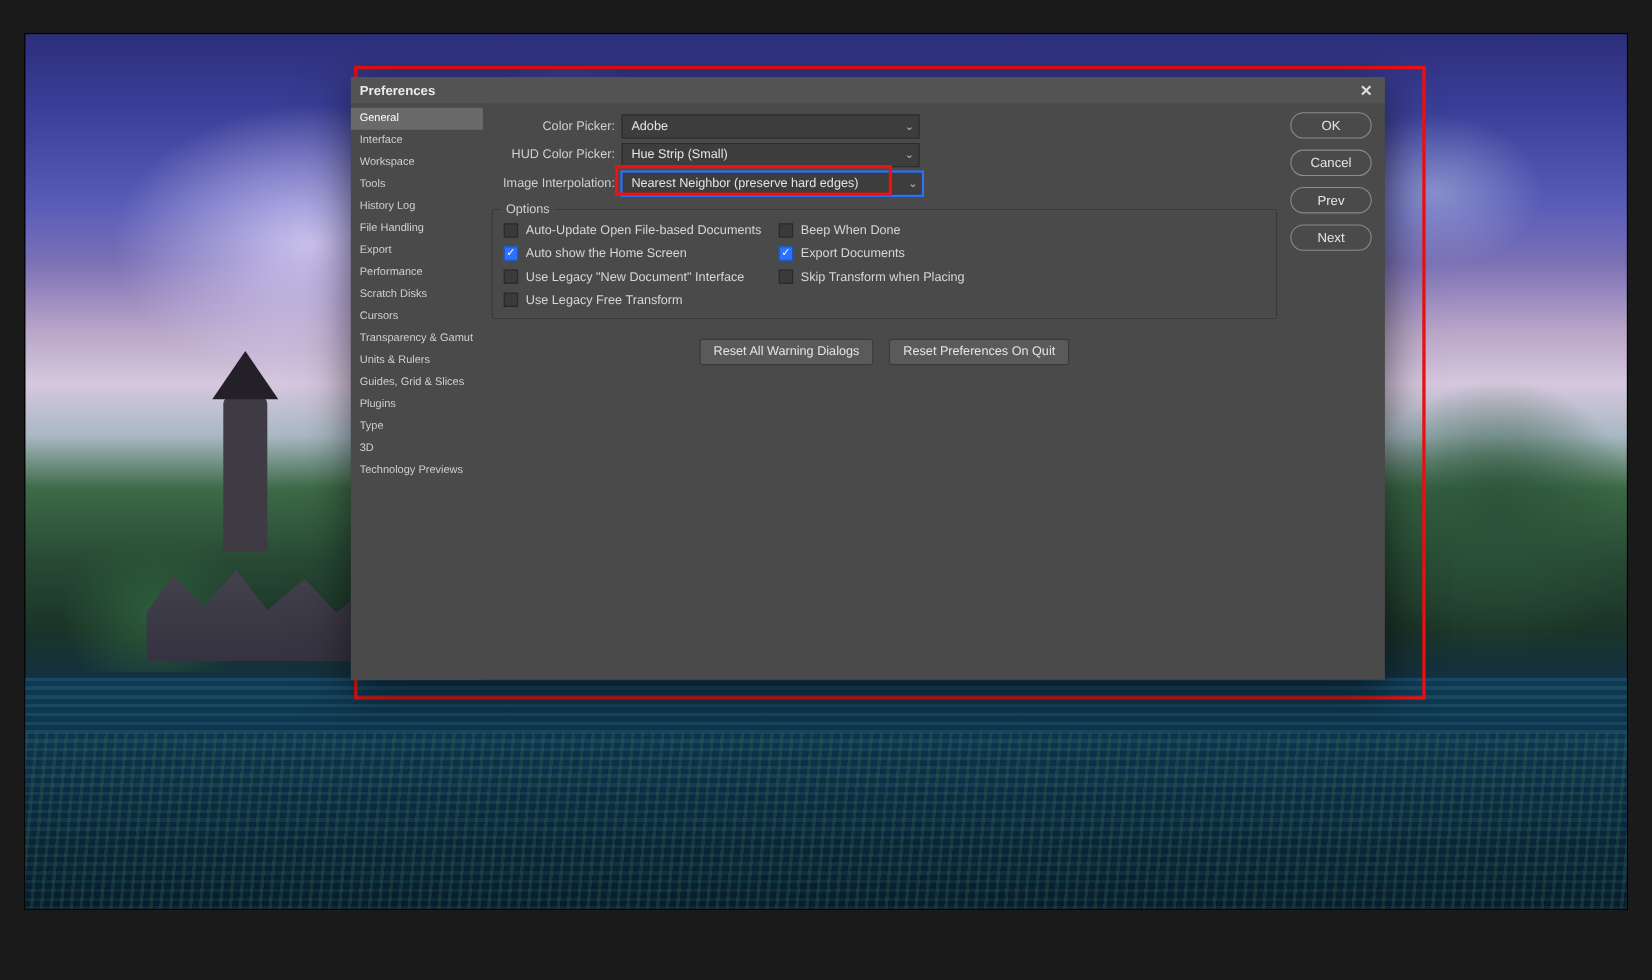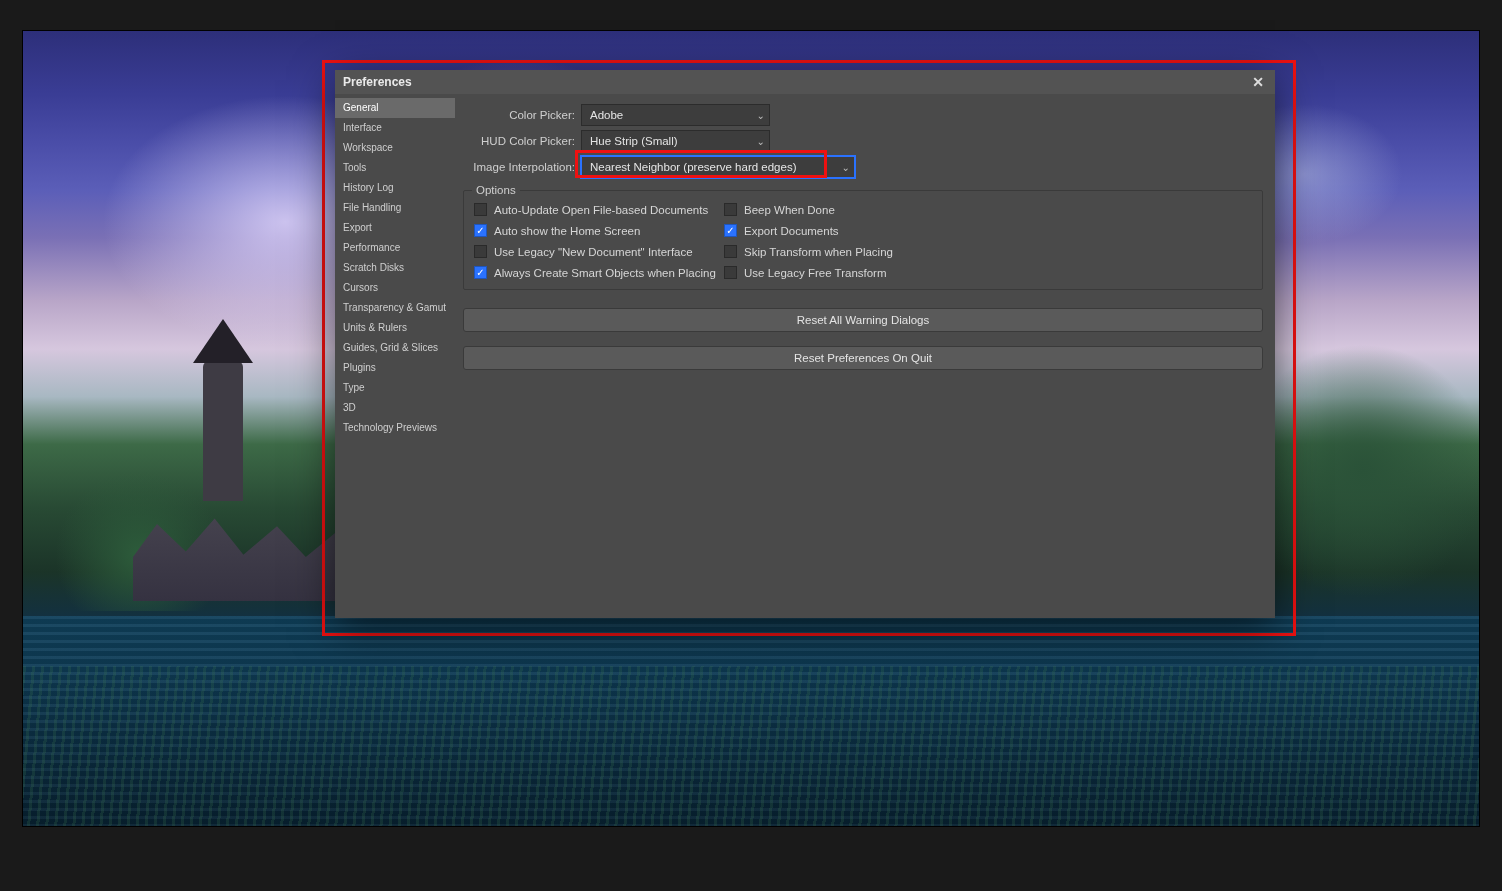--- a/index.html
+++ b/index.html
@@ -61,21 +61,21 @@
   mix-blend-mode: normal;
 }
 
 .annot-outer {
   position:absolute; left:322px; top:60px; width:974px; height:576px;
   border:3px solid #e11; pointer-events:none;
 }
 
 
 .dialog {
-  position:absolute; left:335px; top:70px; width:940px; height:548px;
+  position:absolute; left:319px; top:70px; width:940px; height:548px;
   background:#4a4a4a; color:#d8d8d8; font-size:12px;
   display:flex; flex-direction:column; box-shadow:0 10px 40px rgba(0,0,0,.6);
 }
 .titlebar {
   height:24px; background:#535353; display:flex; align-items:center;
   padding:0 8px; justify-content:space-between; color:#eaeaea; font-weight:600;
 }
 .close-x { width:18px; height:18px; display:flex; align-items:center; justify-content:center;
   color:#ddd; font-size:14px; cursor:pointer; }
 
@@ -88,21 +88,21 @@
 .settings { flex:1; padding:8px 12px 8px 8px; }
 .right-buttons { width:86px; padding:8px 12px 0 0; display:flex; flex-direction:column; gap:10px; }
 .btn {
   background:#4a4a4a; border:1px solid #8a8a8a; border-radius:14px;
   color:#e4e4e4; height:24px; font-size:12px; cursor:pointer;
 }
 
 .form-row { display:flex; align-items:center; height:26px; gap:6px; }
 .form-label { width:112px; text-align:right; color:#cfcfcf; font-size:11.5px; }
 .select {
-  position:relative; width:189px; height:22px; background:#3d3d3d;
+  position:relative; width:271px; height:22px; background:#3d3d3d;
   border:1px solid #2c2c2c; color:#e4e4e4; font-size:11.5px;
   display:flex; align-items:center; padding:0 18px 0 8px; cursor:pointer;
 }
 .select .chev { position:absolute; right:4px; top:50%; transform:translateY(-50%); color:#bdbdbd; font-size:10px; }
 .select.highlighted { outline:2px solid #2a72ff; outline-offset:-1px; }
 .annot-select {
   position:absolute; border:3px solid #e11; pointer-events:none;
 }
 
 .options-group {
@@ -112,21 +112,21 @@
 .options-legend { position:relative; top:-14px; left:-2px; background:#4a4a4a; padding:0 4px; color:#cfcfcf; font-size:11.5px; display:inline-block; }
 .opt-grid { display:grid; grid-template-columns: 250px 1fr; row-gap:8px; margin-top:-8px; }
 .chk { display:flex; align-items:center; gap:7px; color:#d6d6d6; font-size:11.5px; cursor:pointer; }
 .chk .box {
   width:13px; height:13px; border:1px solid #2a2a2a; background:#3a3a3a;
   display:flex; align-items:center; justify-content:center; font-size:10px; color:#fff;
 }
 .chk.checked .box { background:#2a72ff; border-color:#1f55bb; }
 .chk.checked .box::after { content:"✓"; font-size:10px; line-height:1; }
 
-.dlg-buttons-row { display:flex; gap:14px; justify-content:center; margin-top:18px;flex-direction:column; }
+.dlg-buttons-row { display:flex; gap:14px; justify-content:center; margin-top:18px; }
 .pill {
   background:#5a5a5a; border:1px solid #3a3a3a; border-radius:3px;
   color:#e4e4e4; height:24px; padding:0 12px; font-size:11.5px; cursor:pointer;
 }
 </style>
 </head>
 <body>
 
 <div class="canvas-bg">
   <div class="foliage"></div>
@@ -212,32 +212,34 @@
                 <span>Export Documents</span>
               </div>
               <div class="chk">
                 <span class="box"></span>
                 <span>Use Legacy "New Document" Interface</span>
               </div>
               <div class="chk">
                 <span class="box"></span>
                 <span>Skip Transform when Placing</span>
               </div>
-              <div class="chk checked">
-                <span class="box"></span>
-                <span>Always Create Smart Objects when Placing</span>
-              </div>
               <div class="chk">
                 <span class="box"></span>
                 <span>Use Legacy Free Transform</span>
               </div>
             </div>
         </div>
 
         <div class="dlg-buttons-row">
           <button class="pill">Reset All Warning Dialogs</button>
           <button class="pill">Reset Preferences On Quit</button>
         </div>
 
+      </div>
+      <div class="right-buttons">
+        <button class="btn">OK</button>
+        <button class="btn">Cancel</button>
+        <button class="btn">Prev</button>
+        <button class="btn">Next</button>
       </div>
     </div>
   </div>
 </div>
 
 </body></html>

